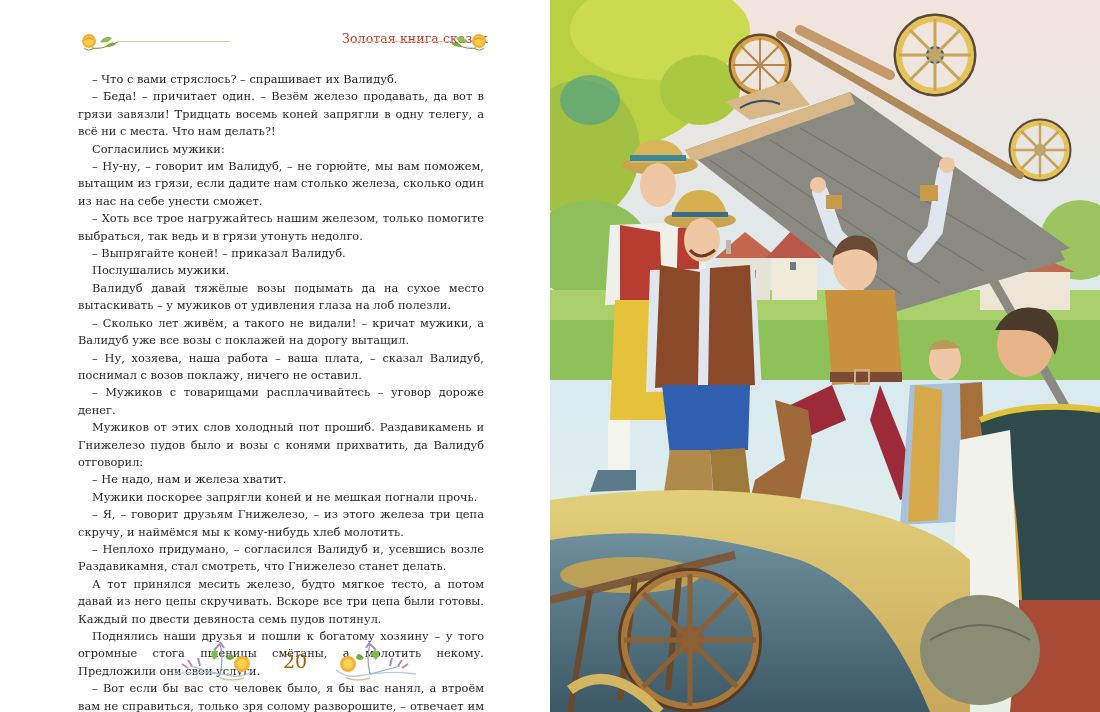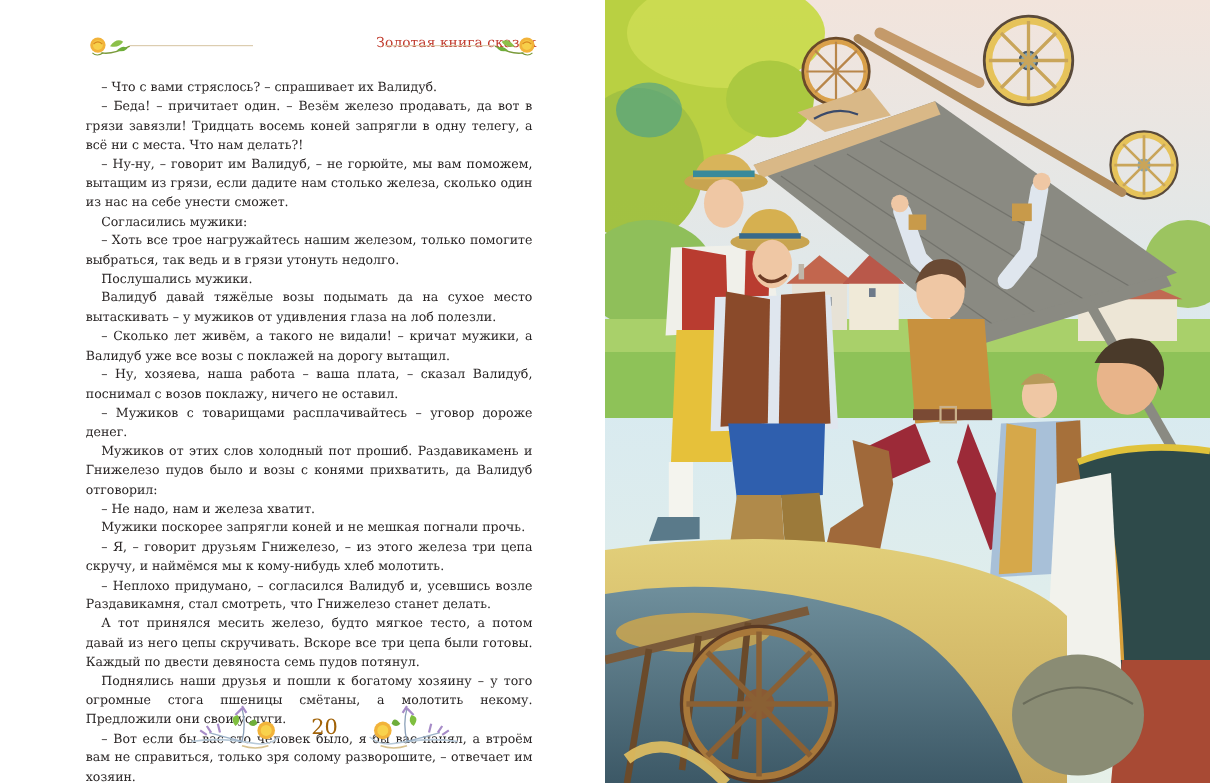--- a/index.html
+++ b/index.html
@@ -64,23 +64,24 @@
         <circle cx="11" cy="13" r="4.5" fill="#f7cf4a"></circle>
         <path d="M7 12 Q11 8 15 12" stroke="#d98a20" stroke-width="1" fill="none"></path>
         <path d="M6 20 Q10 24 16 20" stroke="#7a9a3a" stroke-width="1" fill="none"></path>
       </g>
     </svg>
   </div>
 
   <div class="body-text">
     <p>– Что с вами стряслось? – спрашивает их Валидуб.</p>
     <p>– Беда! – причитает один. – Везём железо продавать, да вот в грязи завязли! Тридцать восемь коней запрягли в одну телегу, а всё ни с места. Что нам делать?!</p>
+    <p>Согласились мужики:</p>
     <p>– Ну-ну, – говорит им Валидуб, – не горюйте, мы вам поможем, вытащим из грязи, если дадите нам столько железа, сколько один из нас на себе унести сможет.</p>
-    <p>Согласились мужики:</p>
     <p>– Хоть все трое нагружайтесь нашим железом, только помогите выбраться, так ведь и в грязи утонуть недолго.</p>
+    <p>– Выпрягайте коней! – приказал Валидуб.</p>
     <p>Послушались мужики.</p>
     <p>Валидуб давай тяжёлые возы подымать да на сухое место вытаскивать – у мужиков от удивления глаза на лоб полезли.</p>
     <p>– Сколько лет живём, а такого не видали! – кричат мужики, а Валидуб уже все возы с поклажей на дорогу вытащил.</p>
     <p>– Ну, хозяева, наша работа – ваша плата, – сказал Валидуб, поснимал с возов поклажу, ничего не оставил.</p>
     <p>– Мужиков с товарищами расплачивайтесь – уговор дороже денег.</p>
     <p>Мужиков от этих слов холодный пот прошиб. Раздавикамень и Гнижелезо пудов было и возы с конями прихватить, да Валидуб отговорил:</p>
     <p>– Не надо, нам и железа хватит.</p>
     <p>Мужики поскорее запрягли коней и не мешкая погнали прочь.</p>
     <p>– Я, – говорит друзьям Гнижелезо, – из этого железа три цепа скручу, и наймёмся мы к кому-нибудь хлеб молотить.</p>
     <p>– Неплохо придумано, – согласился Валидуб и, усевшись возле Раздавикамня, стал смотреть, что Гнижелезо станет делать.</p>

